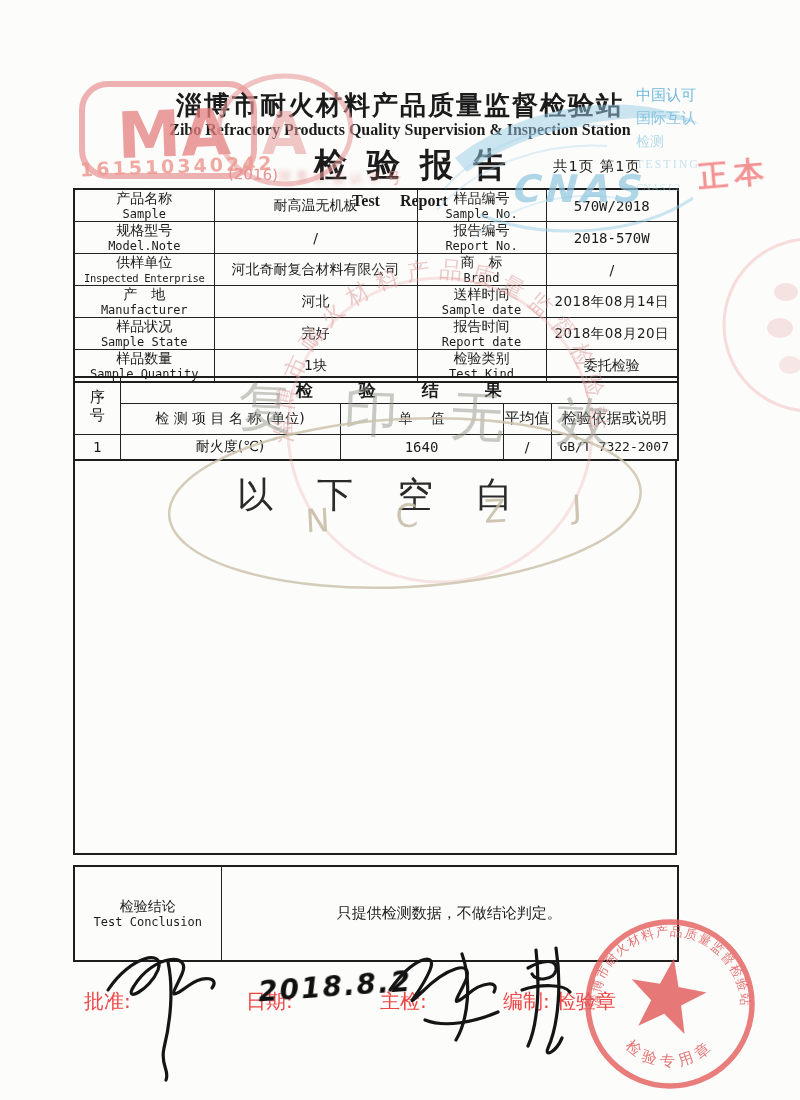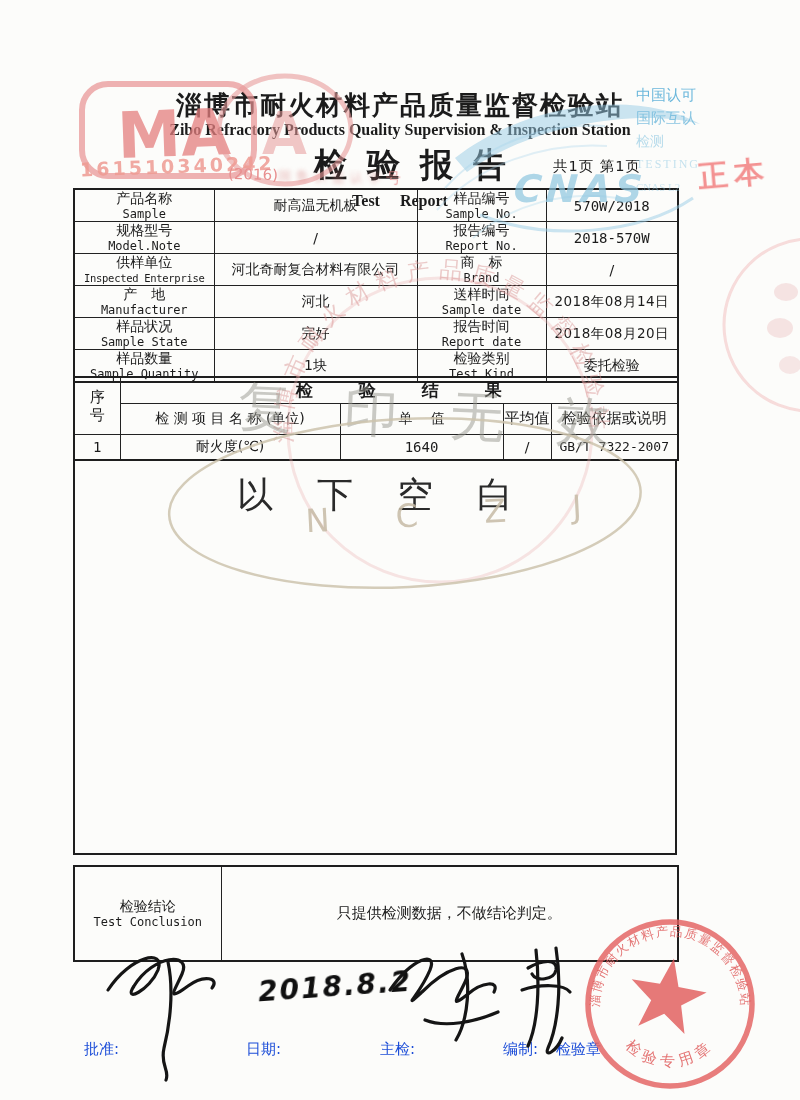--- a/index.html
+++ b/index.html
@@ -27,21 +27,21 @@
   .sec-title{font-size:17px;font-weight:bold;letter-spacing:46px;padding-left:46px;}
   .col-h{font-size:14px;}
   .col-h.sp{letter-spacing:18px;padding-left:18px;}
   .col-h.small{font-size:15px;}
   .basis{font-family:"DejaVu Sans Mono",monospace;font-size:13px;}
   .blank-cell{position:absolute;left:73px;top:459px;width:604px;height:396px;
               border:2.2px solid #1e1e1e;border-top:none;box-sizing:border-box;text-align:center;}
   .blank-txt{margin-top:12px;font-size:36px;letter-spacing:44px;padding-left:44px;color:#2a2a2a;}
   .concl-val{font-size:15px;}
   
-  .sign-label{position:absolute;top:1040px;font-size:15px;color:#1d4ed8;}
+  .sign-label{position:absolute;top:988px;font-size:20px;color:#ef4444;}
   .date-hand{position:absolute;left:258px;top:970px;font-size:28px;font-weight:bold;font-style:italic;
              letter-spacing:2px;color:#101010;transform:rotate(-4deg);filter:blur(0.3px);z-index:6;}
   
   .stamp{position:absolute;pointer-events:none;}
   .cma-serial{left:80px;top:155px;font-size:19px;font-weight:bold;color:#ef9b93;letter-spacing:3px;
               transform:rotate(-2deg);opacity:.85;z-index:3;}
   .cert-line{left:228px;top:167px;font-size:15px;color:#e88f8f;transform:rotate(1.5deg);z-index:3;white-space:nowrap;}
   .cert-smudge{display:inline-block;font-size:13px;color:#d88484;letter-spacing:5px;filter:blur(2px);opacity:.6;}
   .cert-suffix{display:inline-block;filter:blur(0.6px);opacity:.8;}
   .cnas-block{left:636px;top:84px;z-index:3;text-align:left;line-height:23px;white-space:nowrap;}

